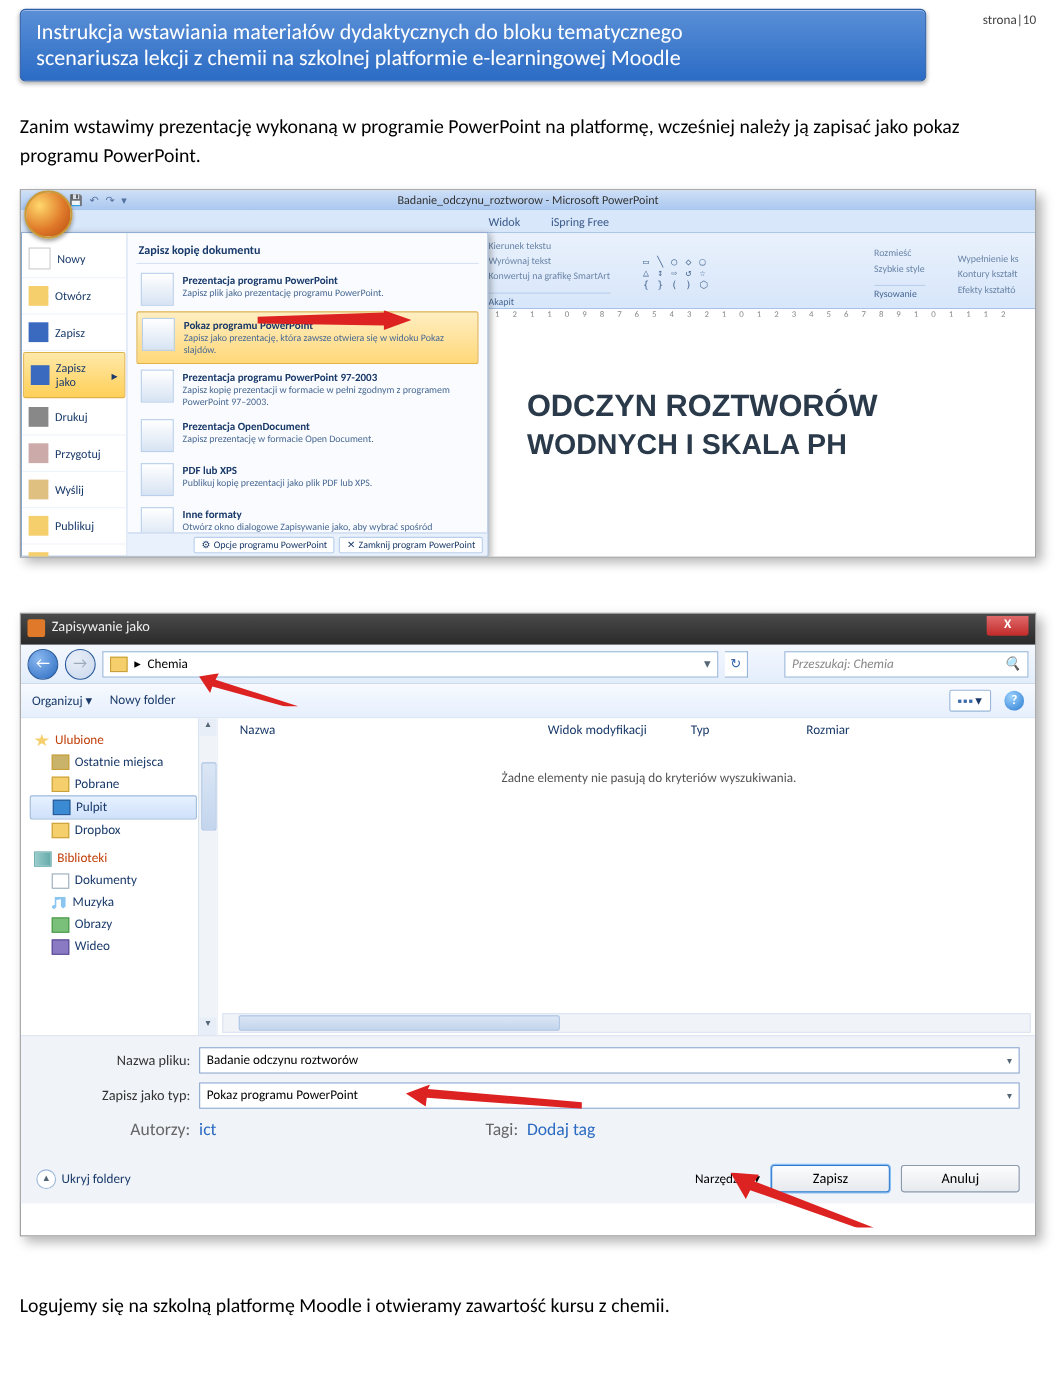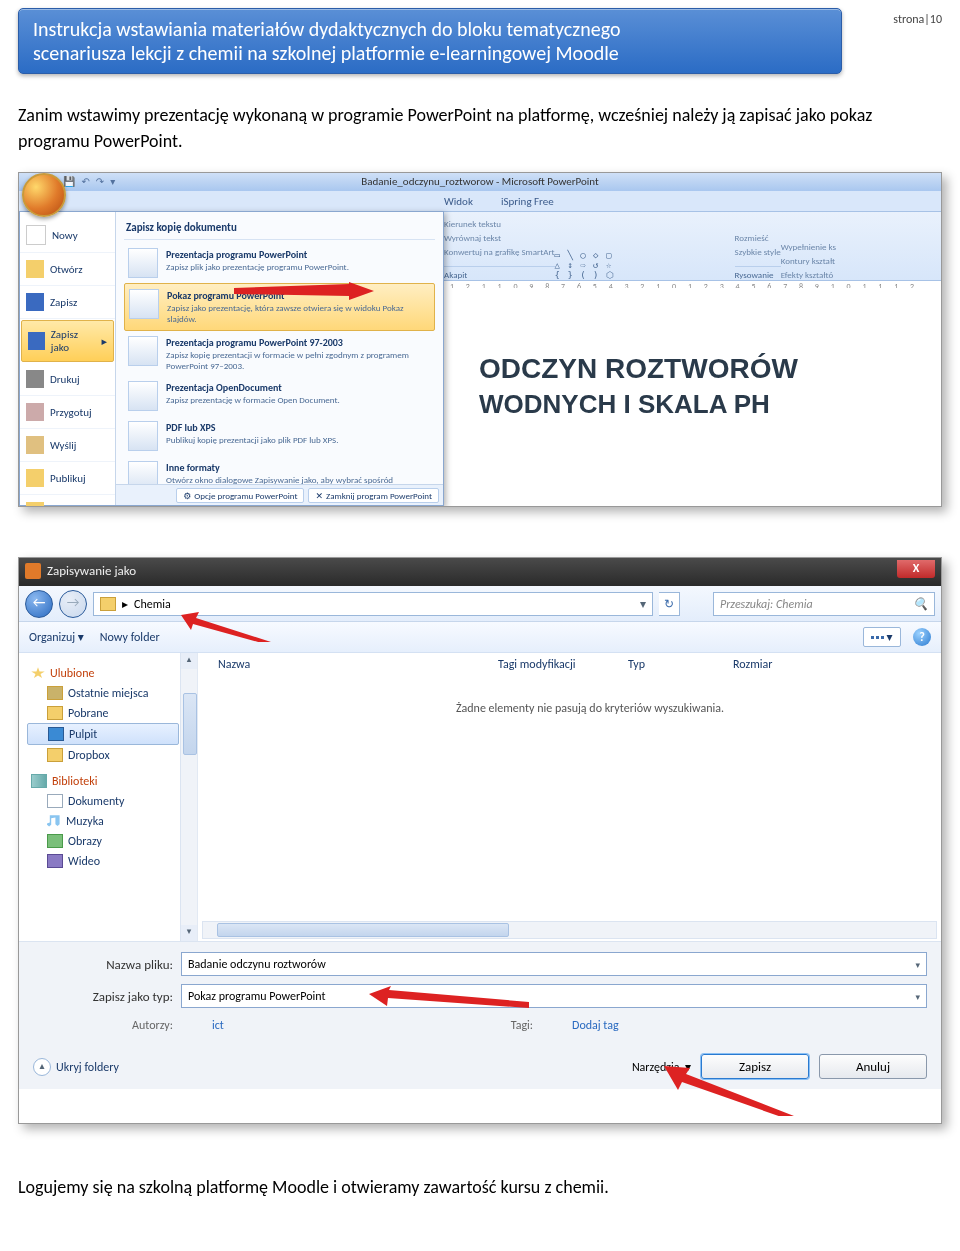--- a/index.html
+++ b/index.html
@@ -9,21 +9,21 @@
   .page-num { font-size:12px; color:#444; width:80px; text-align:right; padding-top:4px;}
   .body-text { font-size:18px; margin:28px 0 18px 0; line-height:1.45;}
   .shot { border:1px solid #999; box-shadow:5px 5px 10px rgba(0,0,0,.3); margin-bottom:50px; position:relative; background:#eee;}
 
   
   .s1 { height:333px; background:#f6f9fd; overflow:hidden; }
   .s1 .titlebar { height:18px; background:linear-gradient(#cfe0f7,#a9c7ef); font-size:11px; color:#333; text-align:center; line-height:18px; position:relative;}
   .s1 .qat { position:absolute; left:44px; top:0; font-size:10px; color:#3a5a8a; display:flex; gap:6px; align-items:center;}
   .s1 .qat span{opacity:.8;}
   .s1 .tabs { height:20px; background:#d9e7fa; border-bottom:1px solid #a7c2e6; font-size:11px; color:#3a5a8a; padding-left:425px; display:flex; gap:28px; align-items:center;}
-  .s1 .ribbon { height:62px; background:linear-gradient(#e9f1fc,#d7e6fa); border-bottom:1px solid #a7c2e6; padding-left:425px; font-size:9px; color:#6b86a9; display:flex; align-items:flex-end; padding-top:6px;}
+  .s1 .ribbon { height:62px; background:linear-gradient(#e9f1fc,#d7e6fa); border-bottom:1px solid #a7c2e6; padding-left:425px; font-size:9px; color:#6b86a9; display:flex; gap:30px; align-items:center; padding-top:6px;}
   .s1 .ribbon .grp{display:flex;flex-direction:column;gap:3px;}
   .s1 .ribbon .grp-lbl{font-size:9px;color:#4a6a94;border-top:1px solid #b9cfec;padding-top:2px;margin-top:6px;}
   .s1 .ruler{height:15px;background:#fff;border-bottom:1px solid #ccc;margin-left:425px;font-size:8px;color:#888;letter-spacing:5px;padding-left:6px;overflow:hidden;white-space:nowrap;}
   .s1 .slidearea{position:absolute;left:425px;right:0;top:115px;bottom:0;background:#fff;padding:40px 20px;}
   .s1 .slidearea h2{font-family:Arial,sans-serif;font-size:28px;color:#2a3a4a;margin:25px 0 4px 15px;font-weight:600;}
   .s1 .slidearea h3{font-family:Arial,sans-serif;font-size:26px;color:#2a3a4a;margin:0 0 0 15px;font-weight:600;}
   .s1 .officebtn{position:absolute;left:3px;top:0;width:40px;height:40px;border-radius:50%;background:radial-gradient(circle at 30% 30%,#ffd86b,#e07a2a 55%,#b44a10);border:2px solid #c99a3a;box-shadow:0 2px 4px rgba(0,0,0,.4);z-index:5;}
   .s1 .menu{position:absolute;left:0;top:38px;width:423px;background:#f4f7fb;border:1px solid #8aa7cf;box-shadow:2px 2px 6px rgba(0,0,0,.3);height:293px;display:flex;z-index:4;}
   .s1 .menu-left{width:95px;background:#fff;border-right:1px solid #c6d6eb;padding-top:6px;}
   .s1 .menu-left .mi{display:flex;align-items:center;gap:6px;padding:7px 6px;font-size:11px;color:#1a3a6a;border-bottom:1px solid #eef3fa;}
@@ -85,21 +85,21 @@
   .s2 .cols div:nth-child(3){width:105px;}
   .s2 .cols div:nth-child(4){width:70px;}
   .s2 .empty{text-align:center;font-size:12px;color:#555;padding-top:26px;padding-left:41px;}
   .s2 .hscroll{position:absolute;left:4px;right:4px;bottom:2px;height:16px;background:#f0f3f8;border:1px solid #dbe4f1;}
   .s2 .hscroll .hbar{position:absolute;left:14px;top:1px;height:12px;width:290px;background:linear-gradient(#dbe6f5,#c3d5ed);border:1px solid #a9c2e3;border-radius:2px;}
   .s2 .form{padding:10px 14px 8px 14px;background:#f0f3f8;border-top:1px solid #dbe4f1;}
   .s2 .frow{display:flex;align-items:center;margin-bottom:8px;font-size:13px;}
   .s2 .frow label{width:140px;text-align:right;padding-right:8px;color:#333;}
   .s2 .frow .inp{flex:1;height:20px;background:#fff;border:1px solid #8aa7cf;padding:1px 6px;font-size:12px;display:flex;align-items:center;justify-content:space-between;}
   .s2 .frow .inp .dd{color:#567;font-size:9px;}
-  .s2 .meta{display:flex;font-size:12px;padding:2px 0 4px 0;gap:31px;}
+  .s2 .meta{display:flex;font-size:16px;padding:2px 0 4px 0;}
   .s2 .meta label{width:140px;text-align:right;padding-right:8px;color:#666;}
   .s2 .meta .v{color:#2a6ac0;width:240px;}
   .s2 .footer{display:flex;align-items:center;justify-content:space-between;padding:10px 14px;background:#f0f3f8;}
   .s2 .footer .hide{font-size:12px;color:#1a3a6a;display:flex;align-items:center;gap:5px;}
   .s2 .footer .hide .ch{width:16px;height:16px;border:1px solid #9ab7da;border-radius:50%;background:#fff;text-align:center;font-size:10px;line-height:14px;color:#567;}
   .s2 .footer .btns{display:flex;align-items:center;gap:10px;font-size:12px;}
   .s2 .btn{display:inline-block;min-width:74px;padding:4px 16px;text-align:center;background:linear-gradient(#fdfdfd,#e6e9ee);border:1px solid #8a98ab;border-radius:3px;font-size:13px;}
   .s2 .btn.primary{border:1px solid #2a7ad0;box-shadow:0 0 0 1px #8ac0f5;}
   .redarrow{position:absolute;pointer-events:none;}
 </style>
@@ -328,21 +328,21 @@
             </li>
         <li class="ind">
               <span class="tic vid"></span>
               <span>Wideo</span>
             </li>
       </ul>
     </div>
     <div class="files">
       <div class="cols">
         <div>Nazwa</div>
-        <div>Tagi modyfikacji</div>
+        <div>Widok modyfikacji</div>
         <div>Typ</div>
         <div>Rozmiar</div>
       </div>
       <div class="empty">Żadne elementy nie pasują do kryteriów wyszukiwania.</div>
       <div class="hscroll">
             <div class="hbar"></div>
           </div>
     </div>
   </div>
   <div class="form">

